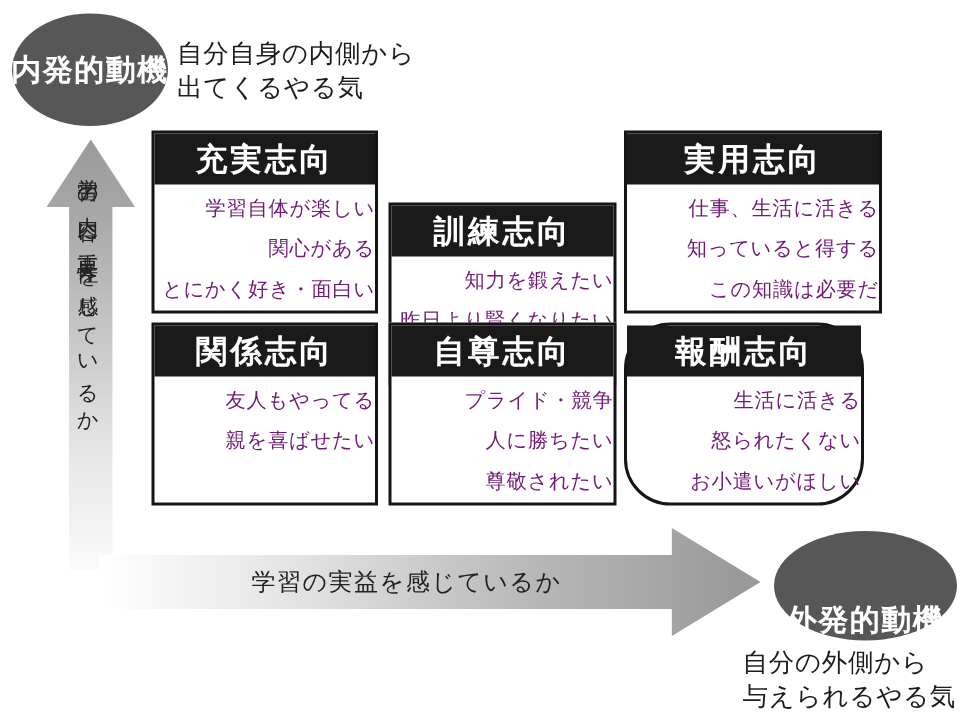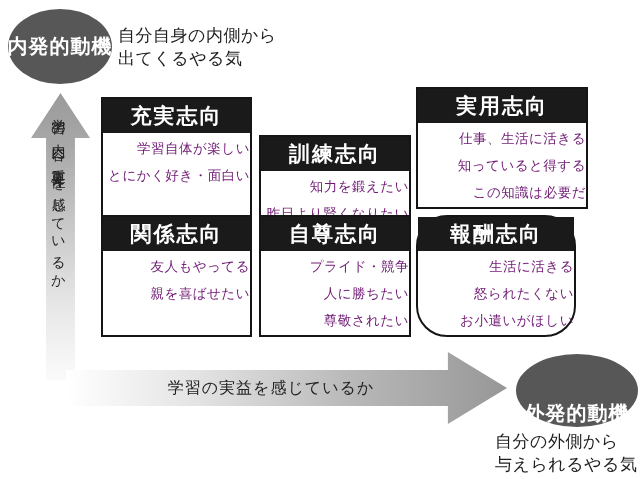--- a/index.html
+++ b/index.html
@@ -94,21 +94,21 @@
   .cell .body {
     padding-top: 2px;
     text-align: right;
     font-size: 13.5px;
     line-height: 27px;
     letter-spacing: 0.5px;
     color: #701a75;
   }
   .cell .body div { white-space: nowrap; }
 
-  .c0 { left: 101px; top: 97px;  width: 151px; height: 122px; }
+  .c0 { left: 101px; top: 87px;  width: 151px; height: 122px; }
   .c1 { left: 259px; top: 87px;  width: 152px; height: 122px; margin-top: 48px; }
   .c2 { left: 416px; top: 87px;  width: 172px; height: 122px; }
   .c3 { left: 101px; top: 215px; width: 151px; height: 122px; }
   .c4 { left: 259px; top: 215px; width: 152px; height: 122px; }
   .c5 { left: 416px; top: 215px; width: 160px; height: 122px; border-radius: 31px; }
 </style>
 </head>
 <body>
 
 <div class="canvas">
@@ -121,20 +121,21 @@
     <div>出てくるやる気</div>
   </div>
 
   <div class="v-arrow"></div>
   <div class="v-label">学習の内容に重要性を感じているか</div>
 
   <div class="cell c0">
     <div class="head">充実志向</div>
     <div class="body">
       <div>学習自体が楽しい</div>
+      <div>関心がある</div>
       <div>とにかく好き・面白い</div>
     </div>
   </div>
 
   <div class="cell c1">
     <div class="head">訓練志向</div>
     <div class="body">
       <div>知力を鍛えたい</div>
       <div>昨日より賢くなりたい</div>
       <div></div>

